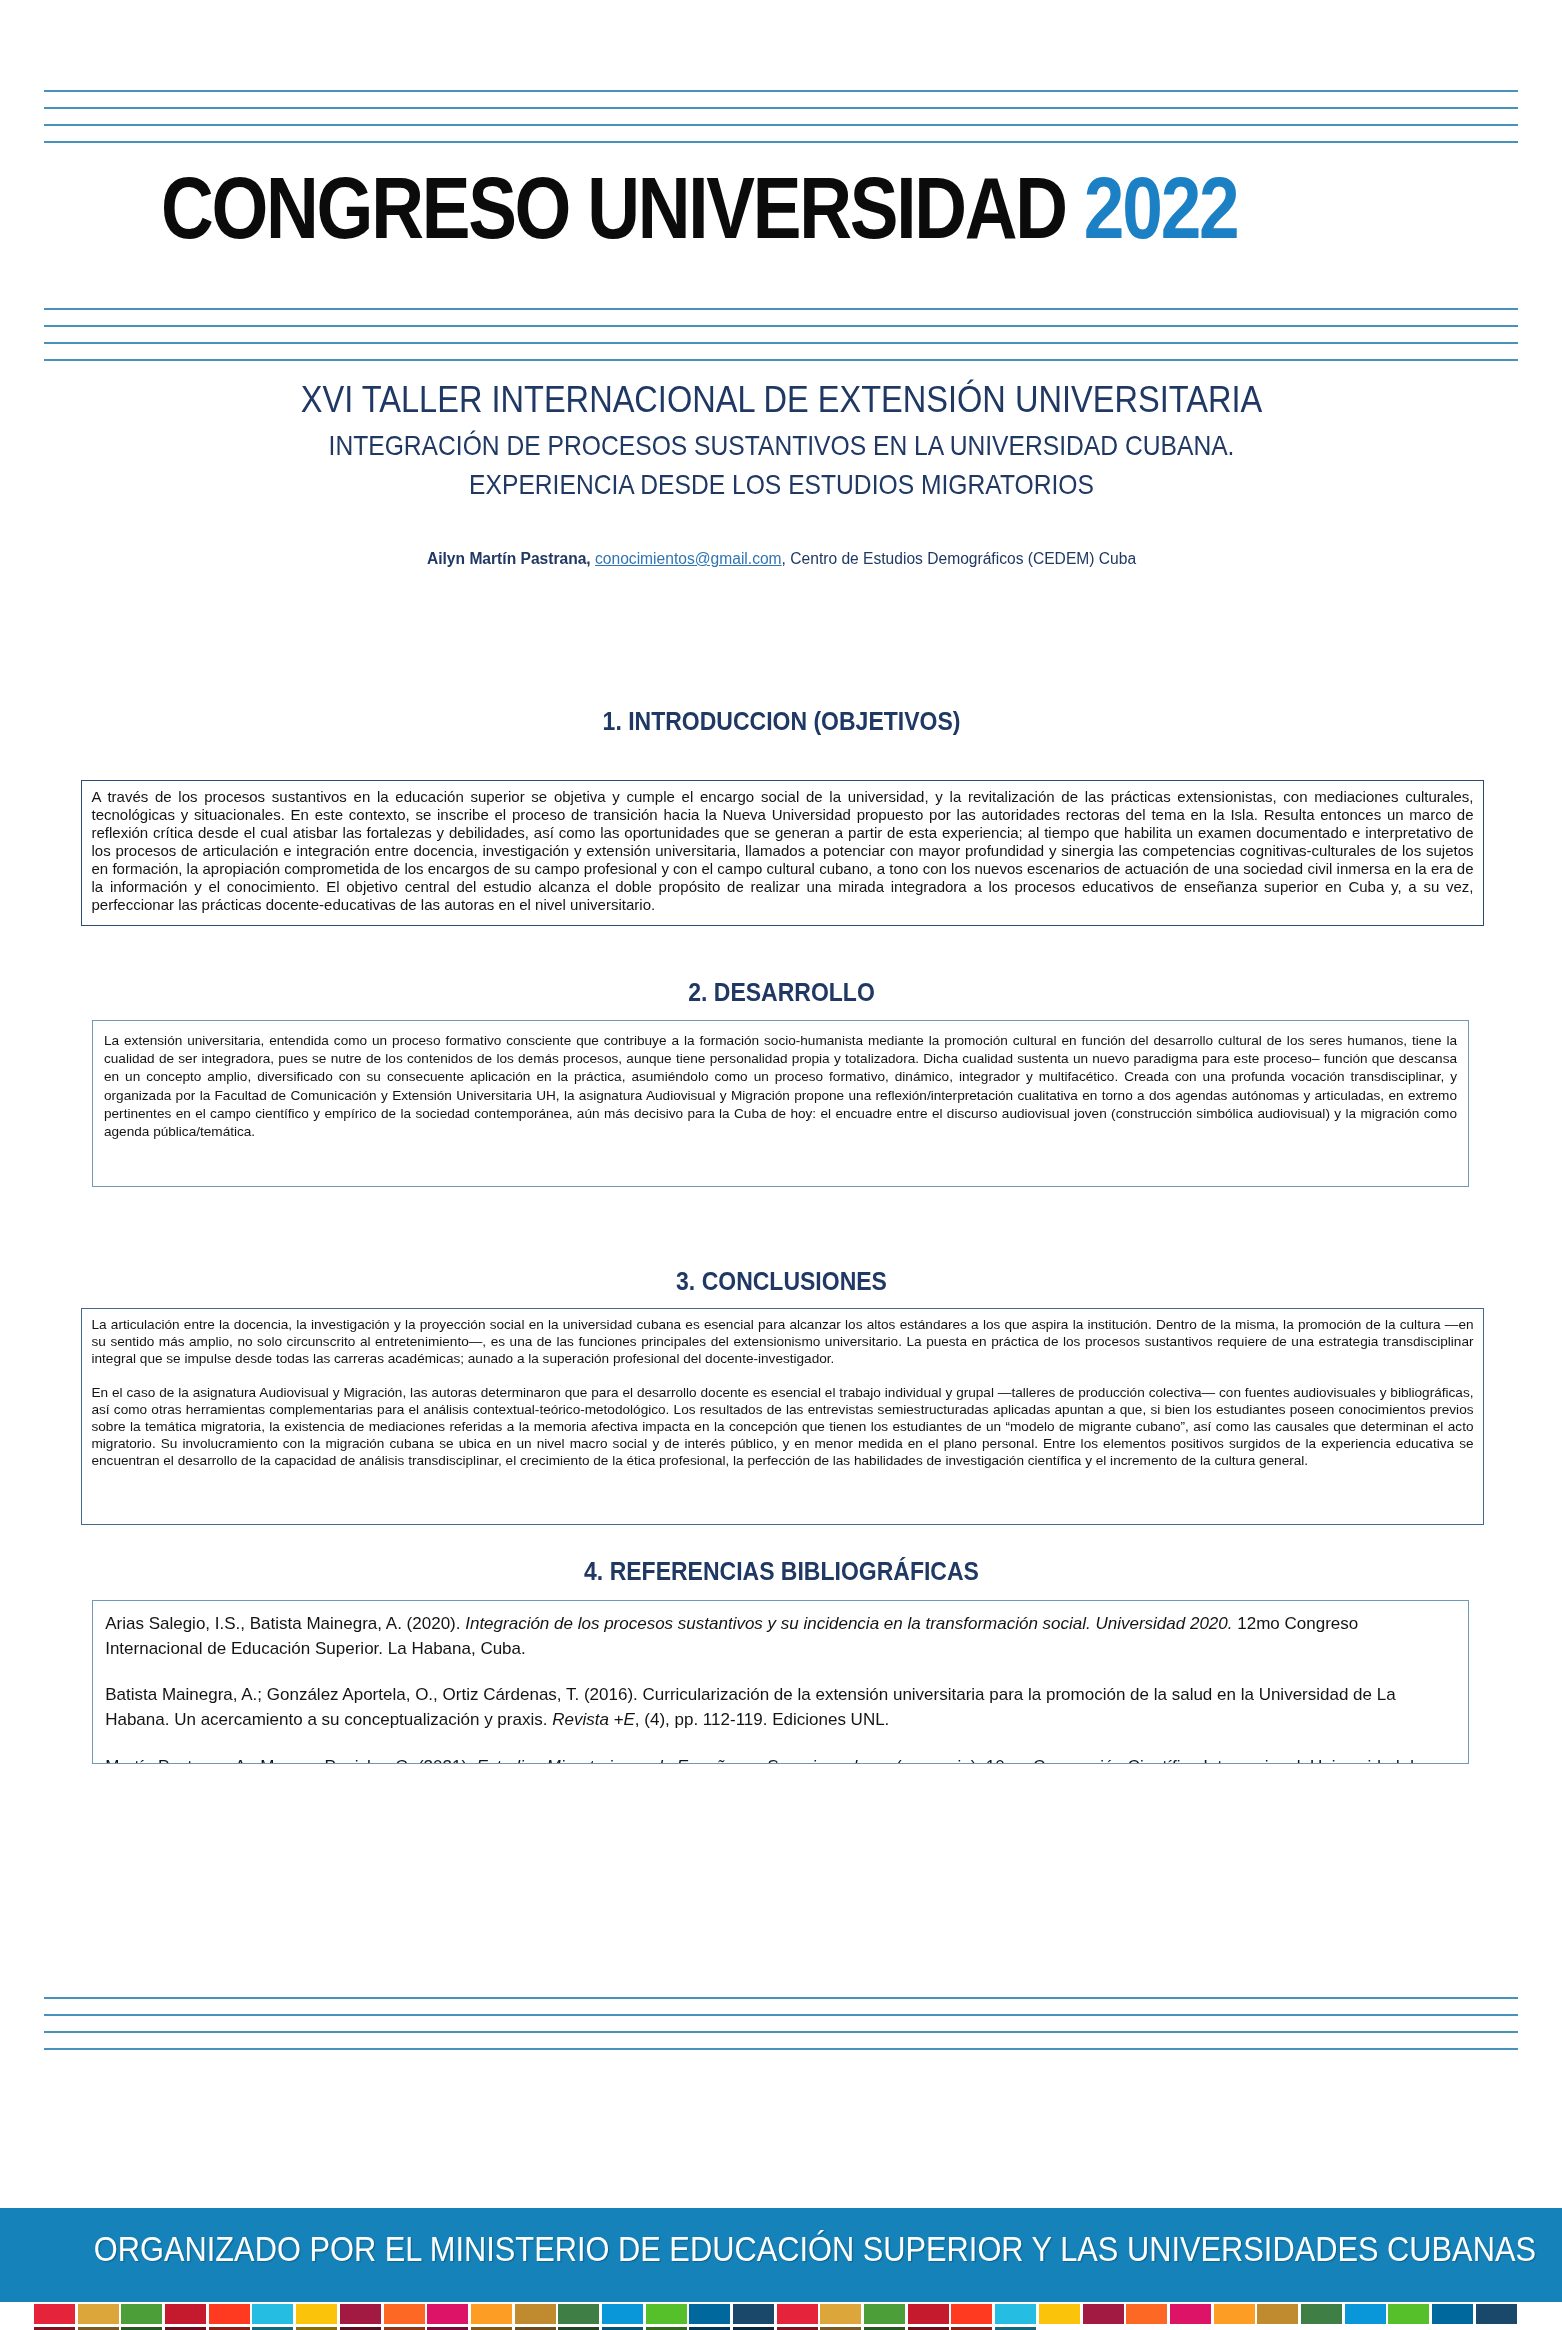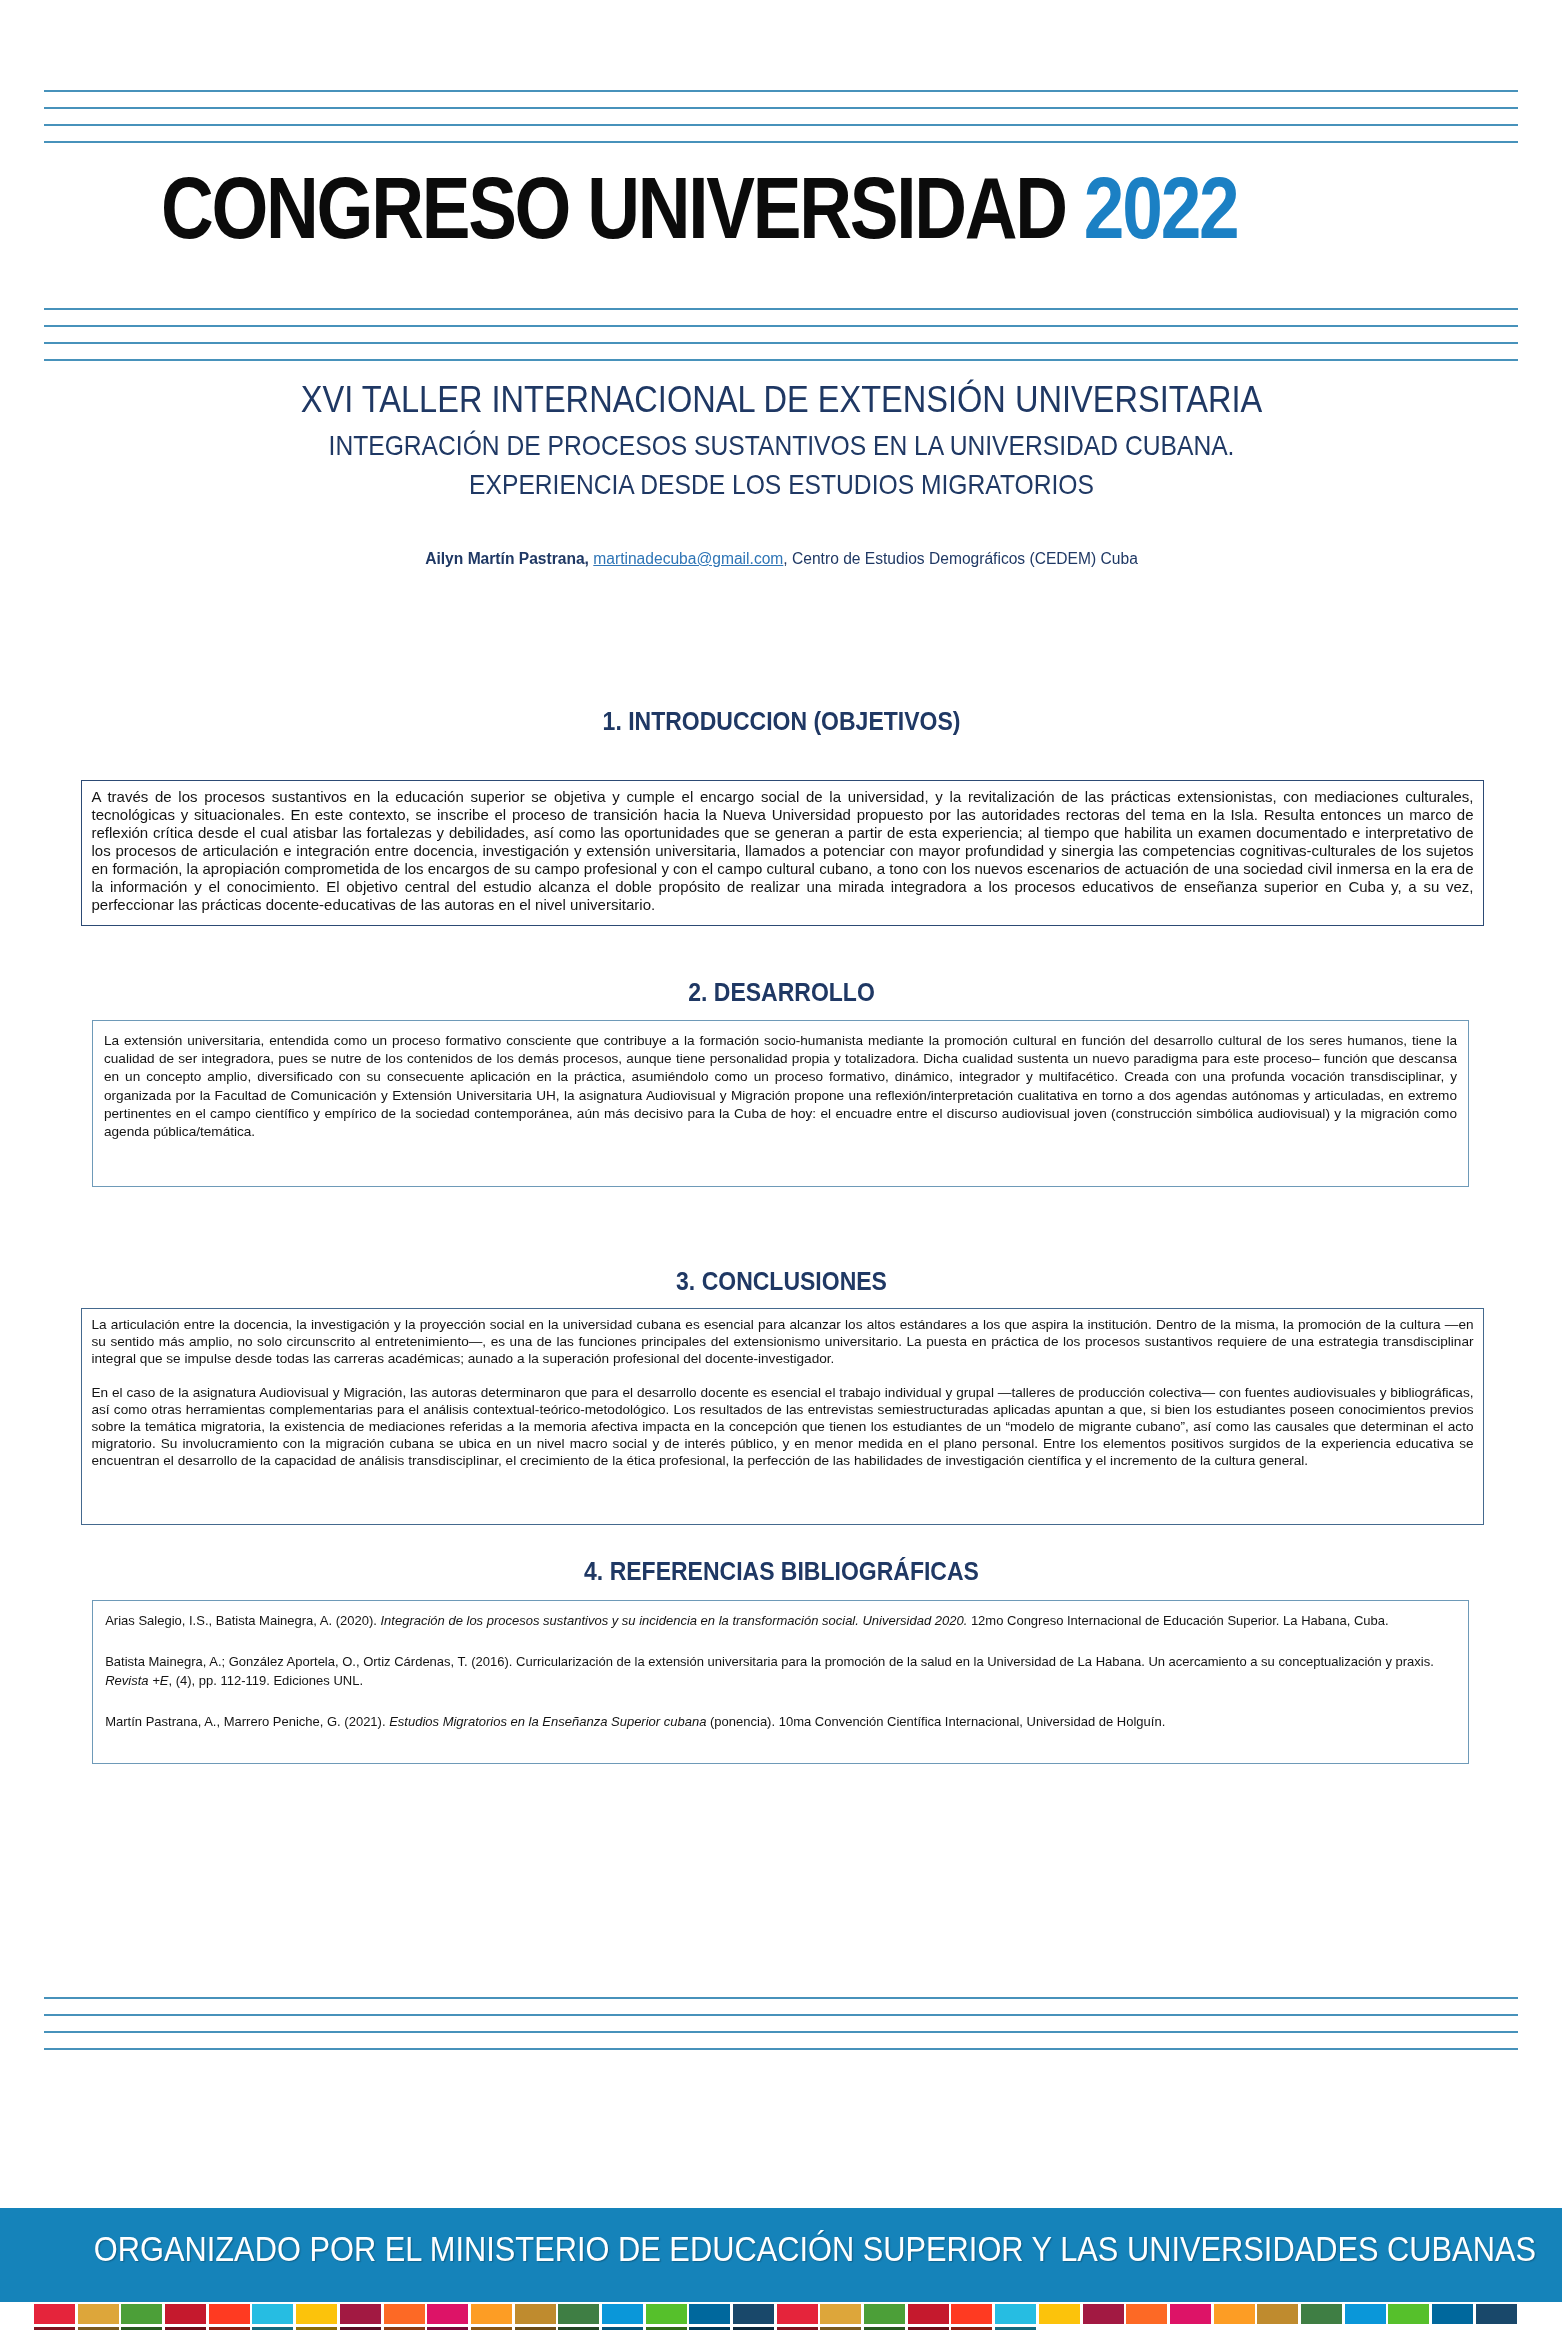--- a/index.html
+++ b/index.html
@@ -31,21 +31,21 @@
     overflow:hidden;box-sizing:border-box;
   }
   .box-intro{left:81px;top:780px;width:1403px;height:146px;border:1.4px solid #2c4a74;
     padding:6.8px 9.5px;font-size:15px;line-height:1.2;}
   .box-des{left:92px;top:1020px;width:1377px;height:167px;border:1.4px solid #6e9ab8;
     padding:11px 11px;font-size:13.6px;line-height:1.34;}
   .box-conc{left:81px;top:1308px;width:1403px;height:217px;border:1.4px solid #44698e;
     padding:8.1px 9.5px;font-size:13.6px;line-height:1.24;}
   .box-conc p{margin:0 0 17.6px 0;}
   .box-refs{left:92px;top:1600px;width:1377px;height:164px;border:1.4px solid #6e9ab8;
-    padding:11px 12.2px;font-size:13px;line-height:1.45;text-align:left;}
+    padding:11px 12.2px;font-size:17px;line-height:1.45;text-align:left;}
   .box-refs p{margin:0 0 22px 0;}
   .box-refs .it{font-style:italic;}
   .acks{position:absolute;left:1138px;top:1862px;width:407px;text-align:center;}
   .acks-heading{font-size:25px;font-weight:bold;color:#1f3864;transform:scaleX(.95);}
   .acks-text{margin-top:15px;font-size:22.4px;color:#1a1a1a;}
   .footer-band{position:absolute;left:0;top:2208px;width:100%;height:94px;background:#1583ba;}
   .footer-text{
     position:absolute;left:0;top:2229px;width:100%;text-align:center;color:#ffffff;
     font-size:35px;white-space:nowrap;transform:scaleX(.88);
     text-shadow:1.4px 1.4px 1.4px rgba(0,0,0,.25);
@@ -70,21 +70,21 @@
   <div class="rule" style="top: 308px; background: rgb(71, 146, 187);"></div>
   <div class="rule" style="top: 325px; background: rgb(71, 146, 187);"></div>
   <div class="rule" style="top: 342px; background: rgb(71, 146, 187);"></div>
   <div class="rule" style="top: 359px; background: rgb(71, 146, 187);"></div>
 
   <div class="center-line event-title">XVI TALLER INTERNACIONAL DE EXTENSIÓN UNIVERSITARIA</div>
   <div class="center-line event-sub1">INTEGRACIÓN DE PROCESOS SUSTANTIVOS EN LA UNIVERSIDAD CUBANA.</div>
   <div class="center-line event-sub2">EXPERIENCIA DESDE LOS ESTUDIOS MIGRATORIOS</div>
 
   <div class="authors" id="authors">
-      <div class="author-line"><b>Ailyn Martín Pastrana, </b><a>martinadecuba@gmail.com</a><span>, Centro de Estudios Demográficos (CEDEM) Cuba</span></div>
+      <div class="author-line"><b>Ailyn Martín Pastrana, </b><a>conocimientos@gmail.com</a><span>, Centro de Estudios Demográficos (CEDEM) Cuba</span></div>
     </div>
 
   <div class="sec-heading" style="top:707px">1. INTRODUCCION (OBJETIVOS)</div>
   <div class="txtbox box-intro">A través de los procesos sustantivos en la educación superior se objetiva y cumple el encargo social de la universidad, y la revitalización de las prácticas extensionistas, con mediaciones culturales, tecnológicas y situacionales. En este contexto, se inscribe el proceso de transición hacia la Nueva Universidad propuesto por las autoridades rectoras del tema en la Isla. Resulta entonces un marco de reflexión crítica desde el cual atisbar las fortalezas y debilidades, así como las oportunidades que se generan a partir de esta experiencia; al tiempo que habilita un examen documentado e interpretativo de los procesos de articulación e integración entre docencia, investigación y extensión universitaria, llamados a potenciar con mayor profundidad y sinergia las competencias cognitivas-culturales de los sujetos en formación, la apropiación comprometida de los encargos de su campo profesional y con el campo cultural cubano, a tono con los nuevos escenarios de actuación de una sociedad civil inmersa en la era de la información y el conocimiento. El objetivo central del estudio alcanza el doble propósito de realizar una mirada integradora a los procesos educativos de enseñanza superior en Cuba y, a su vez, perfeccionar las prácticas docente-educativas de las autoras en el nivel universitario.</div>
 
   <div class="sec-heading" style="top:978px">2. DESARROLLO</div>
   <div class="txtbox box-des">La extensión universitaria, entendida como un proceso formativo consciente que contribuye a la formación socio-humanista mediante la promoción cultural en función del desarrollo cultural de los seres humanos, tiene la cualidad de ser integradora, pues se nutre de los contenidos de los demás procesos, aunque tiene personalidad propia y totalizadora. Dicha cualidad sustenta un nuevo paradigma para este proceso– función que descansa en un concepto amplio, diversificado con su consecuente aplicación en la práctica, asumiéndolo como un proceso formativo, dinámico, integrador y multifacético. Creada con una profunda vocación transdisciplinar, y organizada por la Facultad de Comunicación y Extensión Universitaria UH, la asignatura Audiovisual y Migración propone una reflexión/interpretación cualitativa en torno a dos agendas autónomas y articuladas, en extremo pertinentes en el campo científico y empírico de la sociedad contemporánea, aún más decisivo para la Cuba de hoy: el encuadre entre el discurso audiovisual joven (construcción simbólica audiovisual) y la migración como agenda pública/temática.</div>
 
   <div class="sec-heading" style="top:1267px">3. CONCLUSIONES</div>
   <div class="txtbox box-conc">

